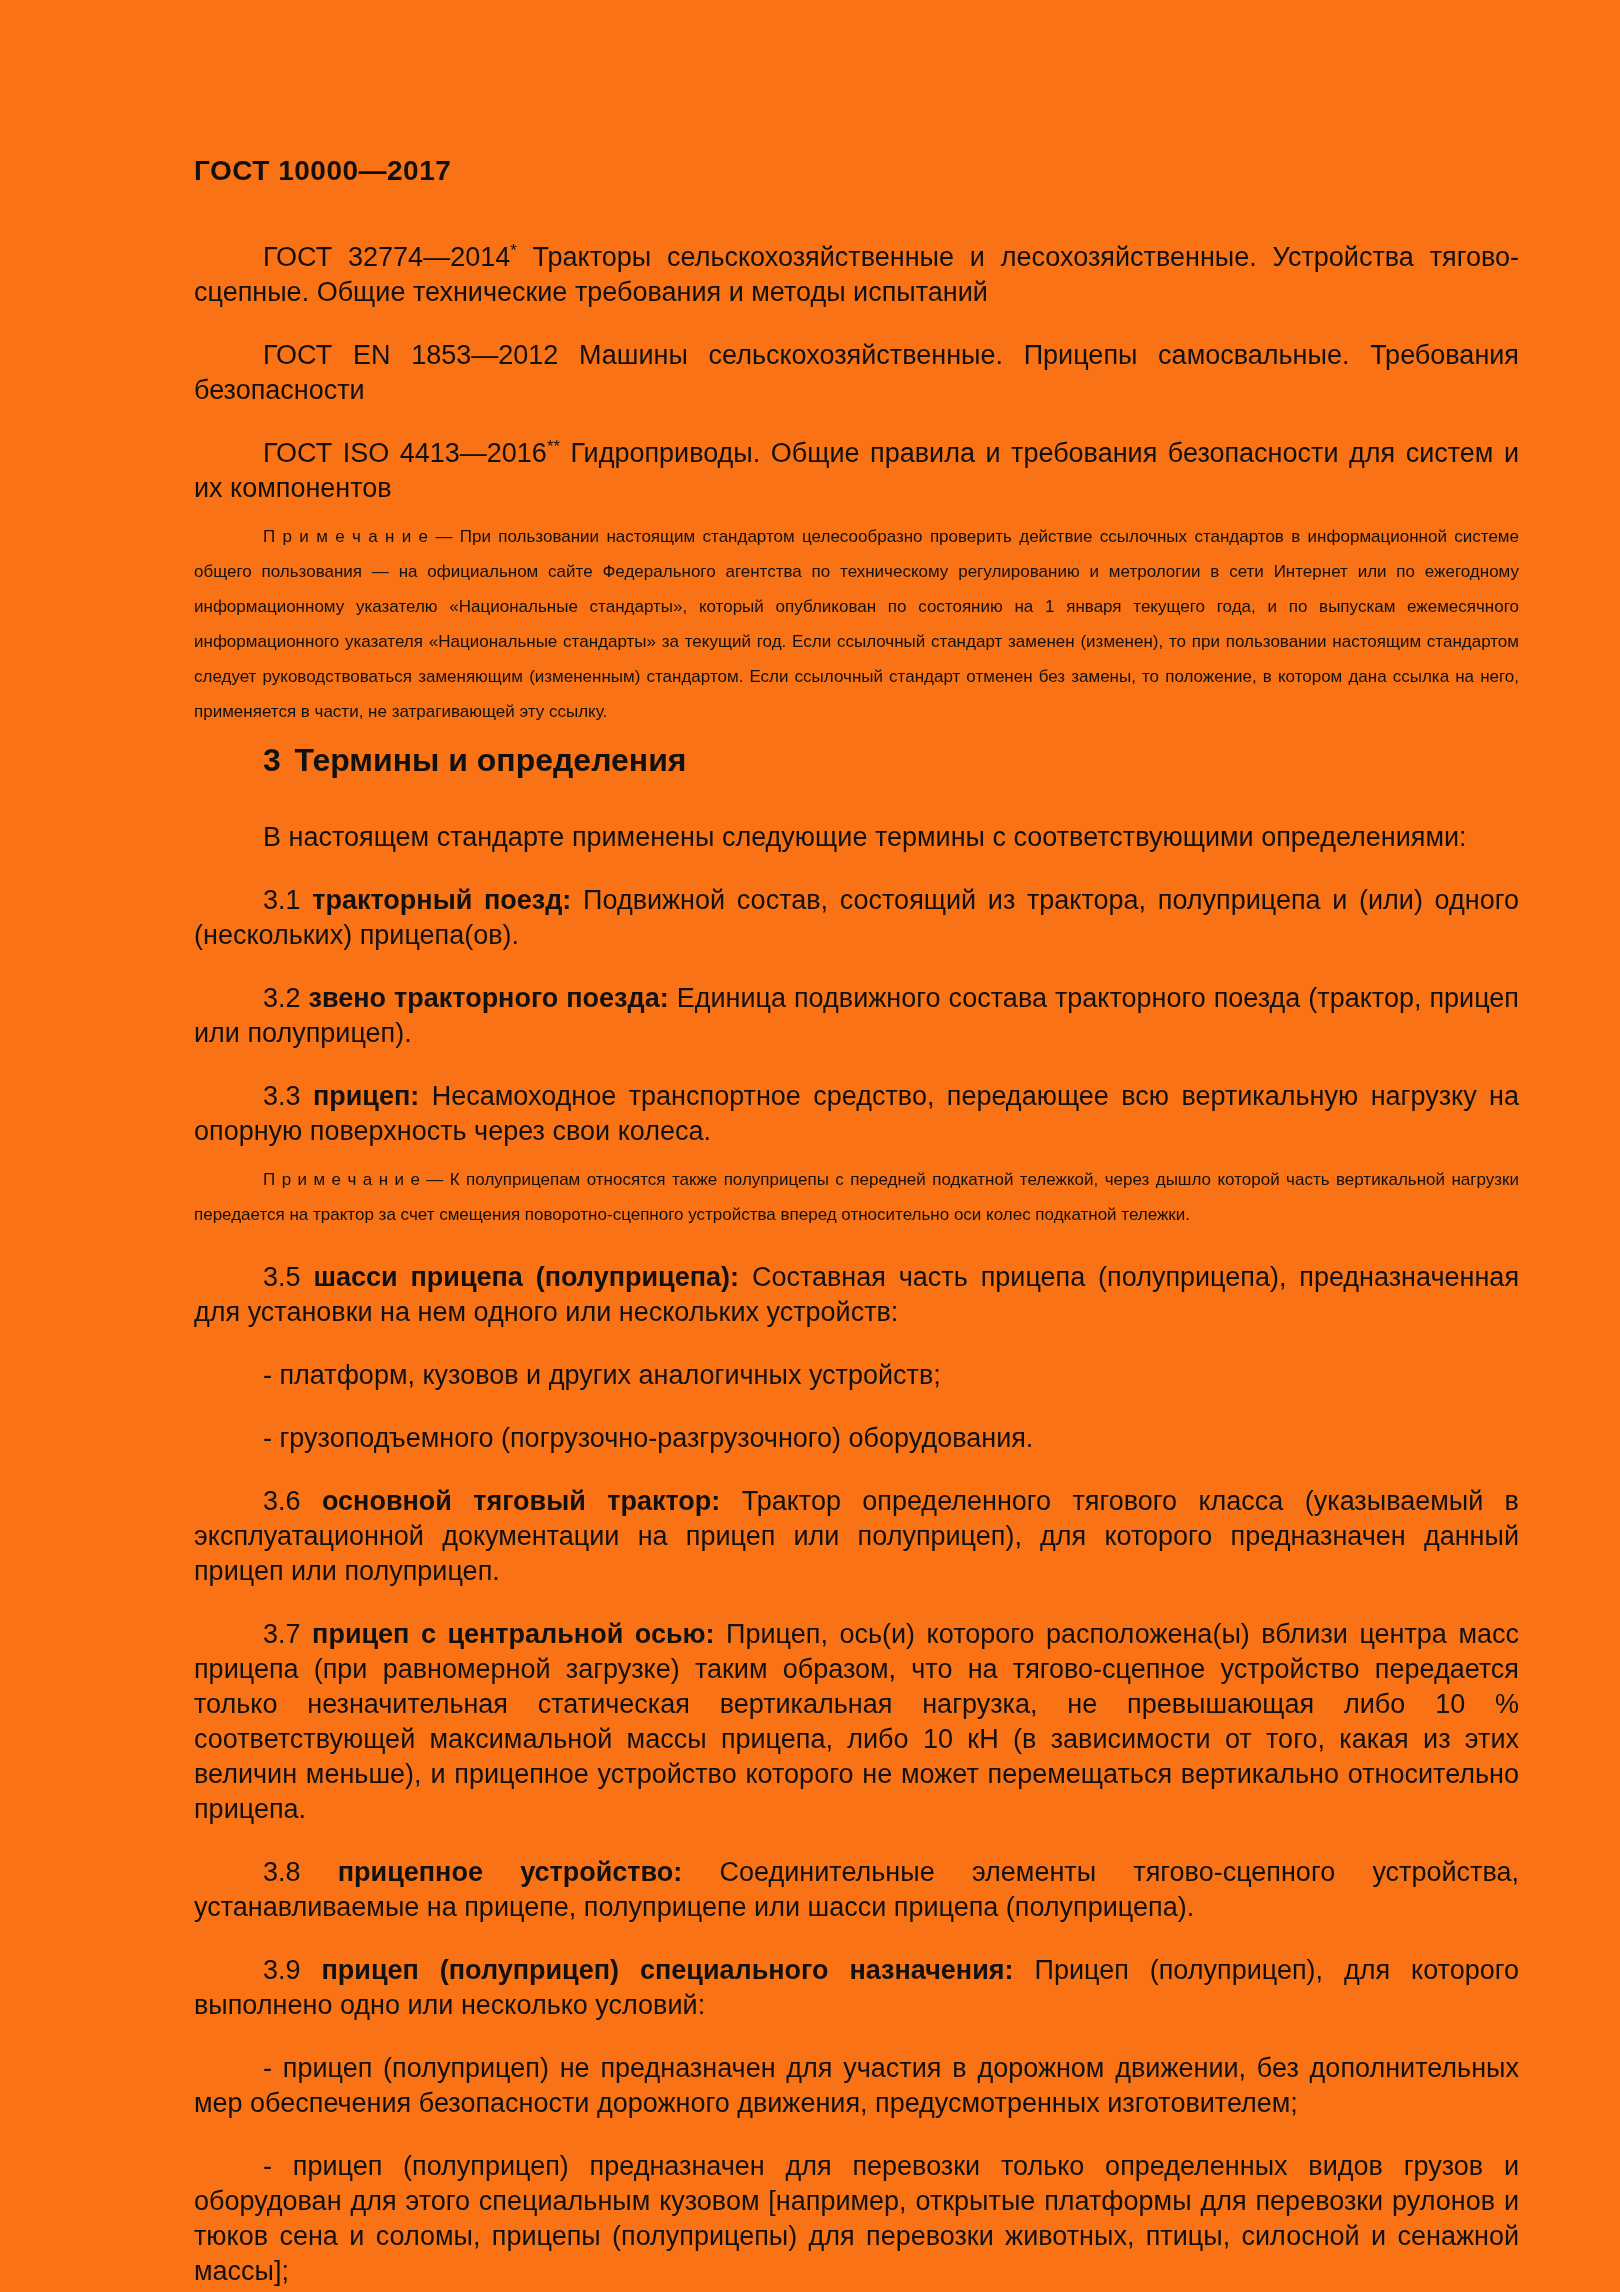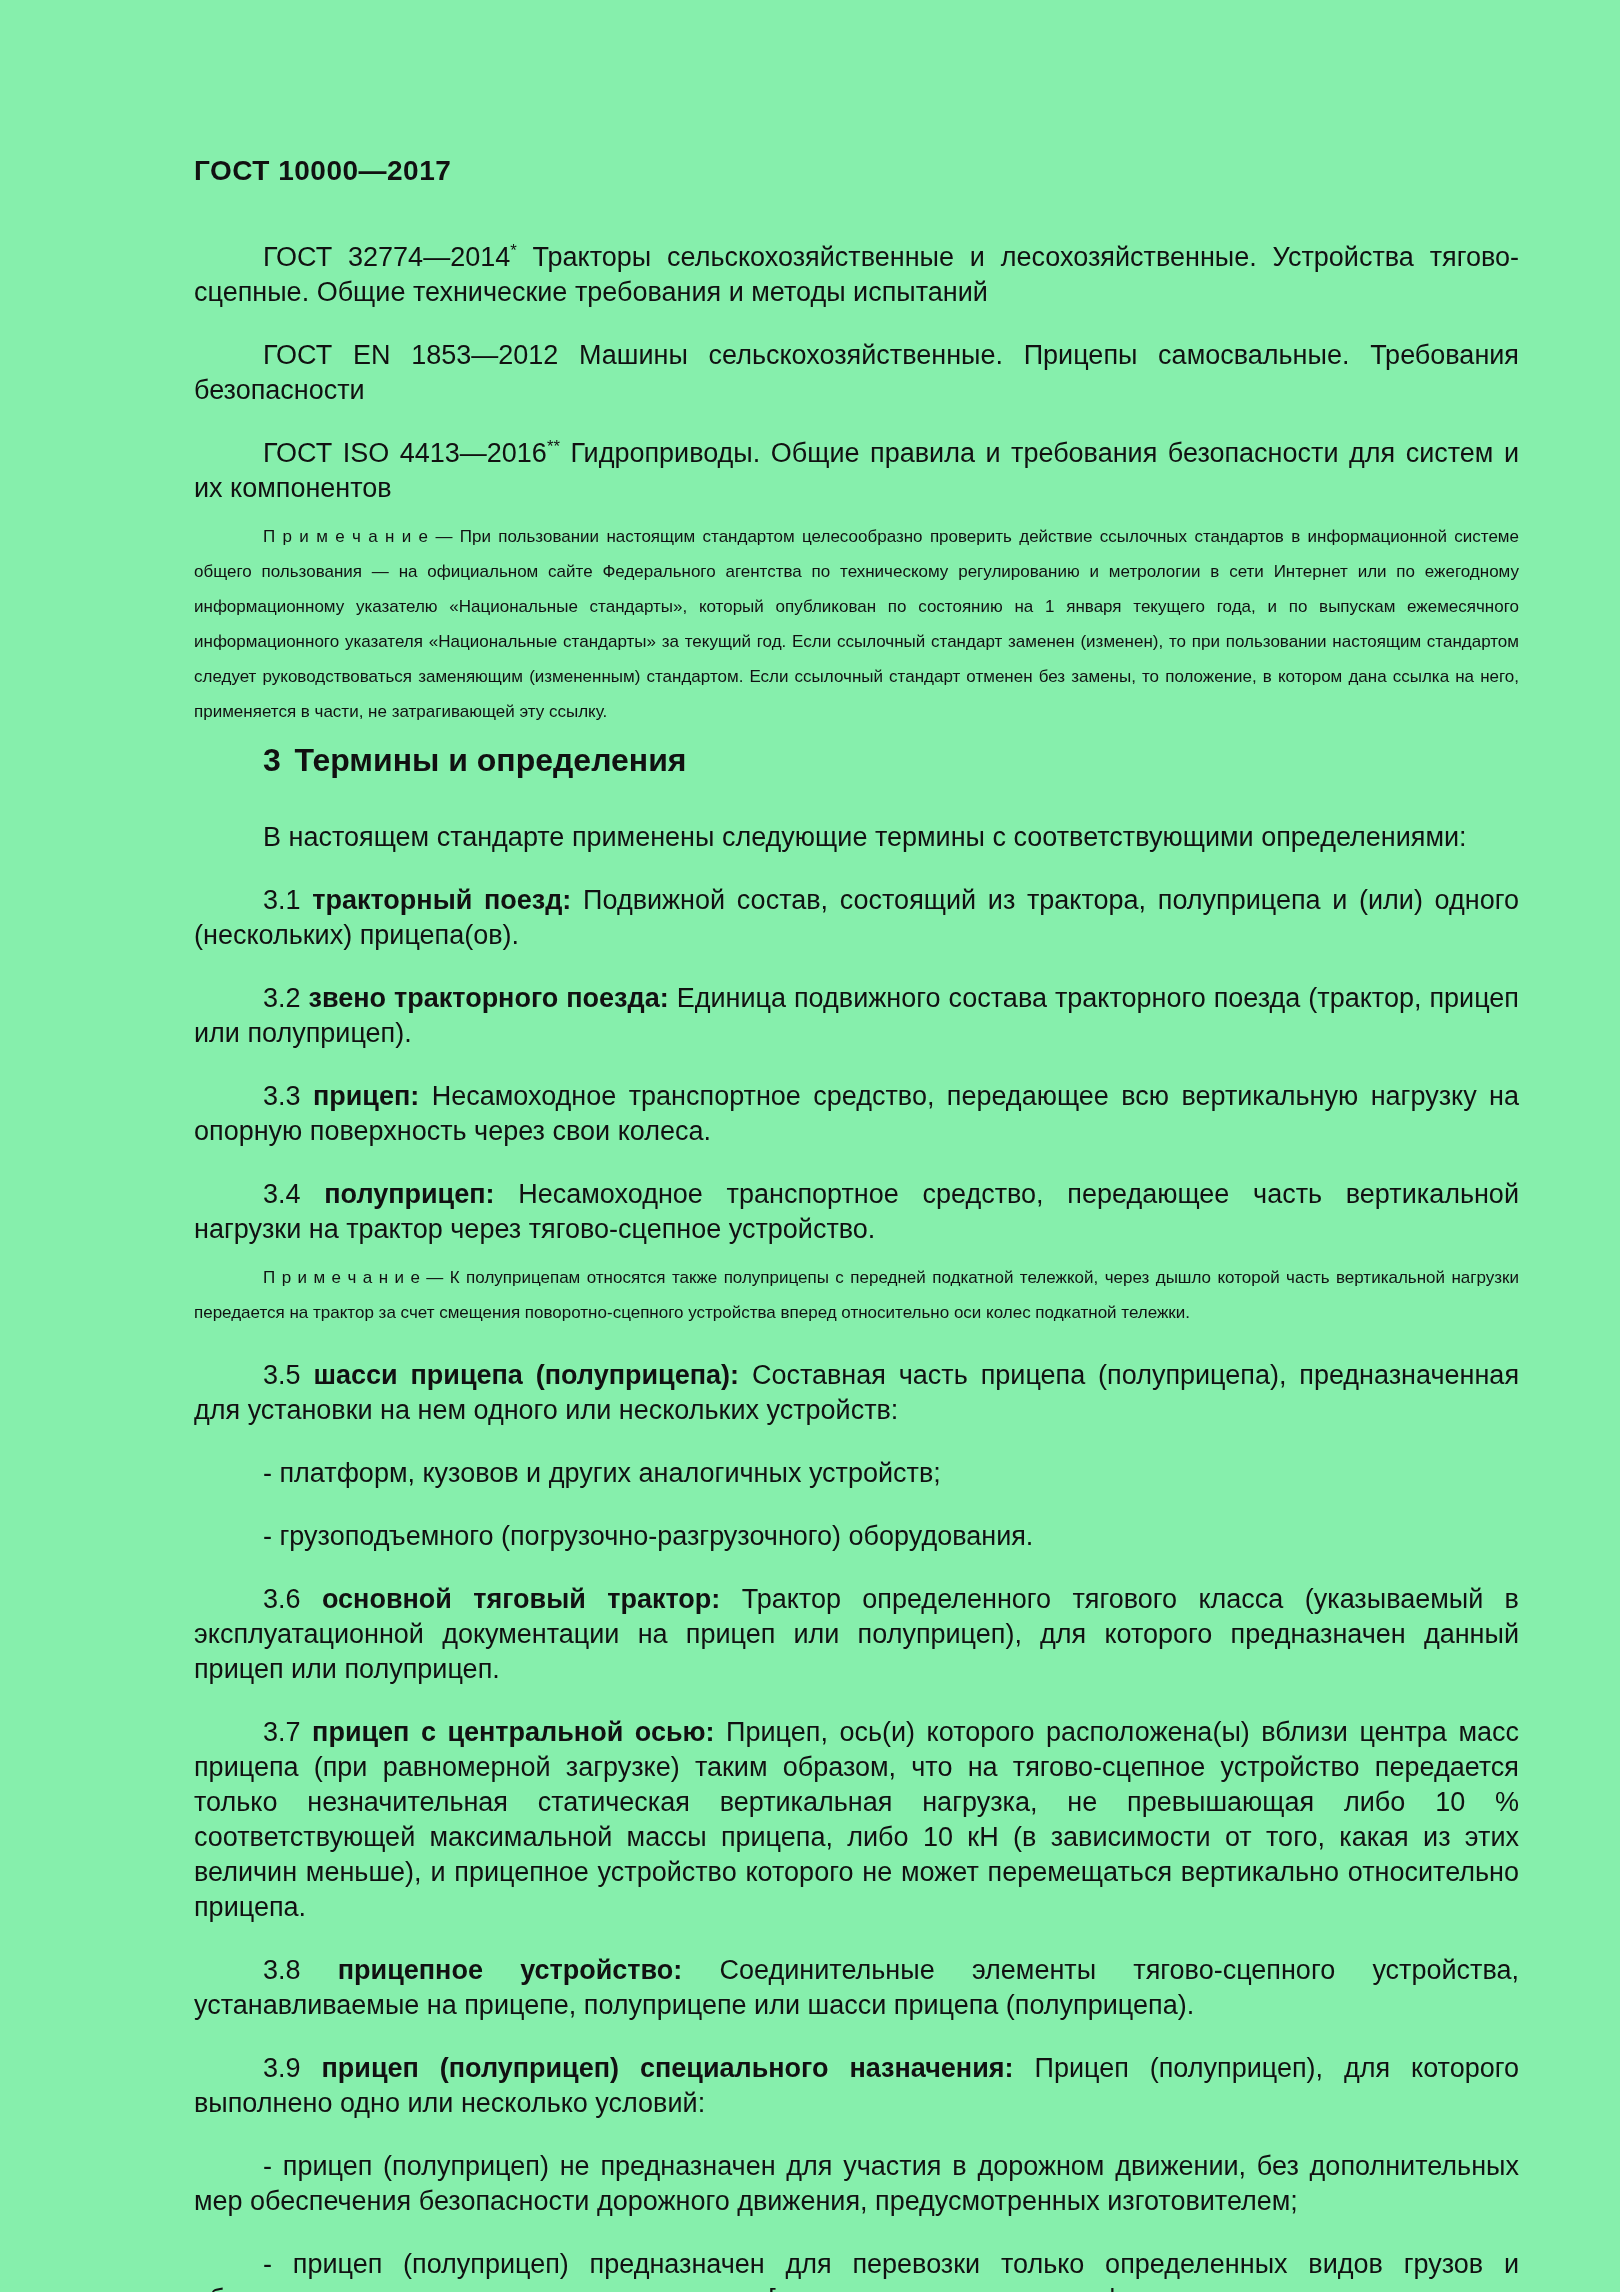--- a/index.html
+++ b/index.html
@@ -1,19 +1,19 @@
 <!DOCTYPE html>
 <html lang="ru"><head>
 <meta charset="utf-8">
 <style>
   html,body { margin:0; padding:0; background:#ffffff; }
   .page {
     position:relative;
     width:1620px; height:2293px;
-    background:#86efac;
+    background:#f97316;
     color:#111;
     font-family:"Liberation Sans", sans-serif;
     overflow:hidden;
     box-sizing:border-box;
   }
   .content {
     position:absolute;
     left:194px; top:155px;
     width:1325px;
   }
@@ -86,21 +86,20 @@
     <p class="section-heading"><span>3</span><span class="heading-gap"></span><span>Термины и определения</span></p>
 
     <p class="body-par">В настоящем стандарте применены следующие термины с соответствующими определениями:</p>
 
     <p class="body-par"><span>3.1</span> <span class="term-name">тракторный поезд:</span> <span>Подвижной состав, состоящий из трактора, полуприцепа и (или) одного (нескольких) прицепа(ов).</span></p>
 
     <p class="body-par"><span>3.2</span> <span class="term-name">звено тракторного поезда:</span> <span>Единица подвижного состава тракторного поезда (трактор, прицеп или полуприцеп).</span></p>
 
     <p class="body-par"><span>3.3</span> <span class="term-name">прицеп:</span> <span>Несамоходное транспортное средство, передающее всю вертикальную нагрузку на опорную поверхность через свои колеса.</span></p>
 
-    <p class="body-par"><span>3.4</span> <span class="term-name">полуприцеп:</span> <span>Несамоходное транспортное средство, передающее часть вертикальной нагрузки на трактор через тягово-сцепное устройство.</span></p>
 
     <p class="note"><span>П р и м е ч а н и е</span> <span>— К полуприцепам относятся также полуприцепы с передней подкатной тележкой, через дышло которой часть вертикальной нагрузки передается на трактор за счет смещения поворотно-сцепного устройства вперед относительно оси колес подкатной тележки.</span></p>
 
     <p class="body-par"><span>3.5</span> <span class="term-name">шасси прицепа (полуприцепа):</span> <span>Составная часть прицепа (полуприцепа), предназначенная для установки на нем одного или нескольких устройств:</span></p>
     <p class="body-par">- платформ, кузовов и других аналогичных устройств;</p>
     <p class="body-par">- грузоподъемного (погрузочно-разгрузочного) оборудования.</p>
 
     <p class="body-par"><span>3.6</span> <span class="term-name">основной тяговый трактор:</span> <span>Трактор определенного тягового класса (указываемый в эксплуатационной документации на прицеп или полуприцеп), для которого предназначен данный прицеп или полуприцеп.</span></p>
 
     <p class="body-par"><span>3.7</span> <span class="term-name">прицеп с центральной осью:</span> <span>Прицеп, ось(и) которого расположена(ы) вблизи центра масс прицепа (при равномерной загрузке) таким образом, что на тягово-сцепное устройство передается только незначительная статическая вертикальная нагрузка, не превышающая либо 10 % соответствующей максимальной массы прицепа, либо 10 кН (в зависимости от того, какая из этих величин меньше), и прицепное устройство которого не может перемещаться вертикально относительно прицепа.</span></p>

